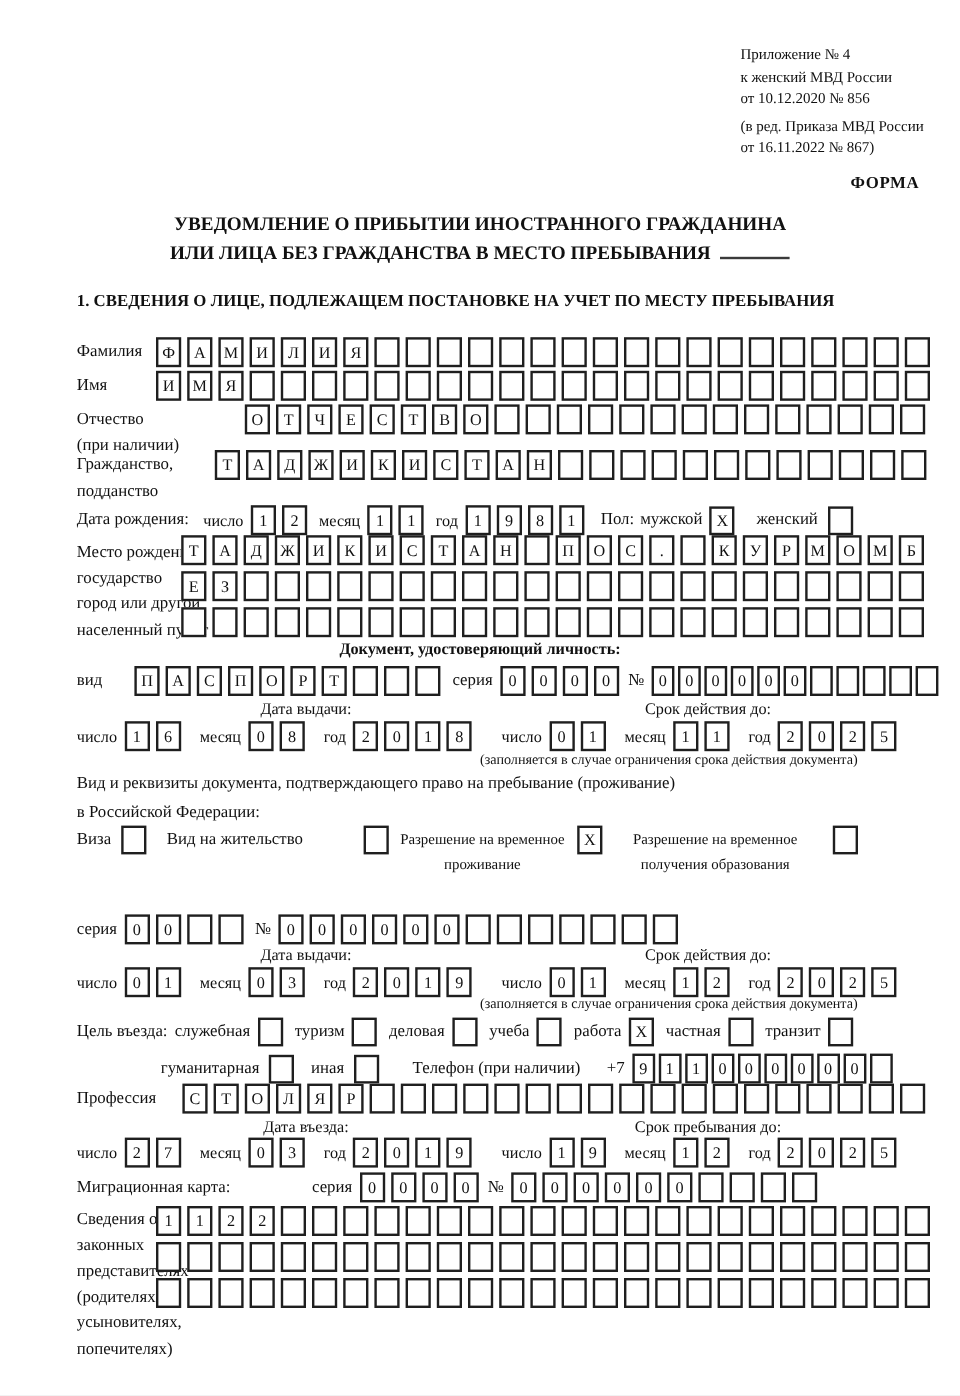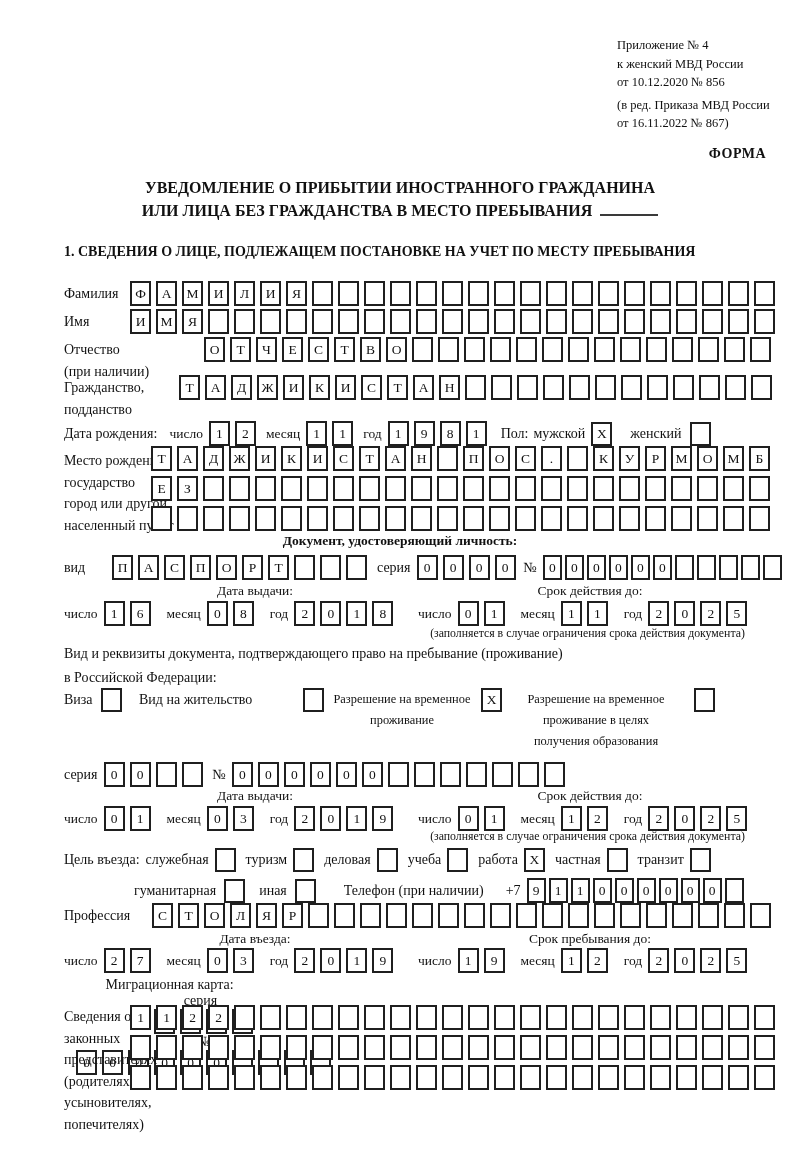--- a/index.html
+++ b/index.html
@@ -14,21 +14,21 @@
         justify-content:center;font-size:13.5px;background:#fff;}
   .cells.tight{gap:3px;}
   .cells.tight .cell{flex:0 0 15px;width:15px;}
   .checkbox{width:17px;height:20px;border:2px solid #1f1f1f;display:inline-flex;align-items:center;
         justify-content:center;font-size:13.5px;background:#fff;flex:0 0 auto;}
   .frow{position:absolute;display:flex;align-items:center;}
   .dategroup{position:absolute;display:flex;align-items:center;gap:6px;}
   .dategroup .lbl{font-size:13.5px;}
   .sp{margin-left:10px;}
   .subhead{position:absolute;font-size:13.5px;text-align:center;white-space:nowrap;}
-  .note{position:absolute;font-size:11.8px;text-align:center;white-space:nowrap;}
+  .note{position:absolute;font-size:11.8px;white-space:nowrap;}
   .labelcol{position:absolute;font-size:14px;line-height:21.6px;white-space:nowrap;}
   .optblock{position:absolute;font-size:12.4px;line-height:21px;text-align:center;}
   .blank-line{display:inline-block;width:58px;border-bottom:2px solid #3a3a3a;height:12px;margin-left:8px;}
   .annex{position:absolute;left:617px;top:36px;font-size:12.5px;line-height:18.5px;}
   .annex .sub{margin-top:4px;}
   .title{position:absolute;left:0;width:800px;text-align:center;font-size:16px;font-weight:bold;white-space:nowrap;}
 </style>
 </head>
 <body>
 
@@ -372,21 +372,20 @@
   <span class="checkbox abs" style="left:101px;top:688px;"></span>
   <span class="abs lbl" style="left:139px;top:692px;">Вид на жительство</span>
   <span class="checkbox abs" style="left:303px;top:688px;"></span>
   <div class="optblock" style="left:328px;top:689px;width:148px;">
     <div>Разрешение на временное</div>
     <div>проживание</div>
   </div>
   <span class="checkbox abs" style="left:481px;top:688px;">X</span>
   <div class="optblock" style="left:506px;top:689px;width:180px;">
     <div>Разрешение на временное</div>
-    <div>проживание в целях</div>
     <div>получения образования</div>
   </div>
   <span class="checkbox abs" style="left:694px;top:688px;"></span>
 
   <div class="frow" style="left:64px;top:762px;">
     <span class="lbl" style="margin-right:6px;">серия</span>
     <span class="cells">
         <span class="cell">0</span>
         <span class="cell">0</span>
         <span class="cell"></span>
@@ -557,21 +556,21 @@
       </span>
     <span class="lbl sp">год</span>
     <span class="cells">
         <span class="cell">2</span>
         <span class="cell">0</span>
         <span class="cell">2</span>
         <span class="cell">5</span>
       </span>
   </div>
 
-  <div class="frow" style="left:76px;top:977px;flex-direction:column;">
+  <div class="frow" style="left:64px;top:977px;">
     <span class="lbl" style="width:196px;">Миграционная карта:</span>
     <span class="lbl" style="margin-right:6px;">серия</span>
     <span class="cells">
         <span class="cell">0</span>
         <span class="cell">0</span>
         <span class="cell">0</span>
         <span class="cell">0</span>
       </span>
     <span class="lbl" style="margin-left:8px;margin-right:6px;">№</span>
     <span class="cells">

